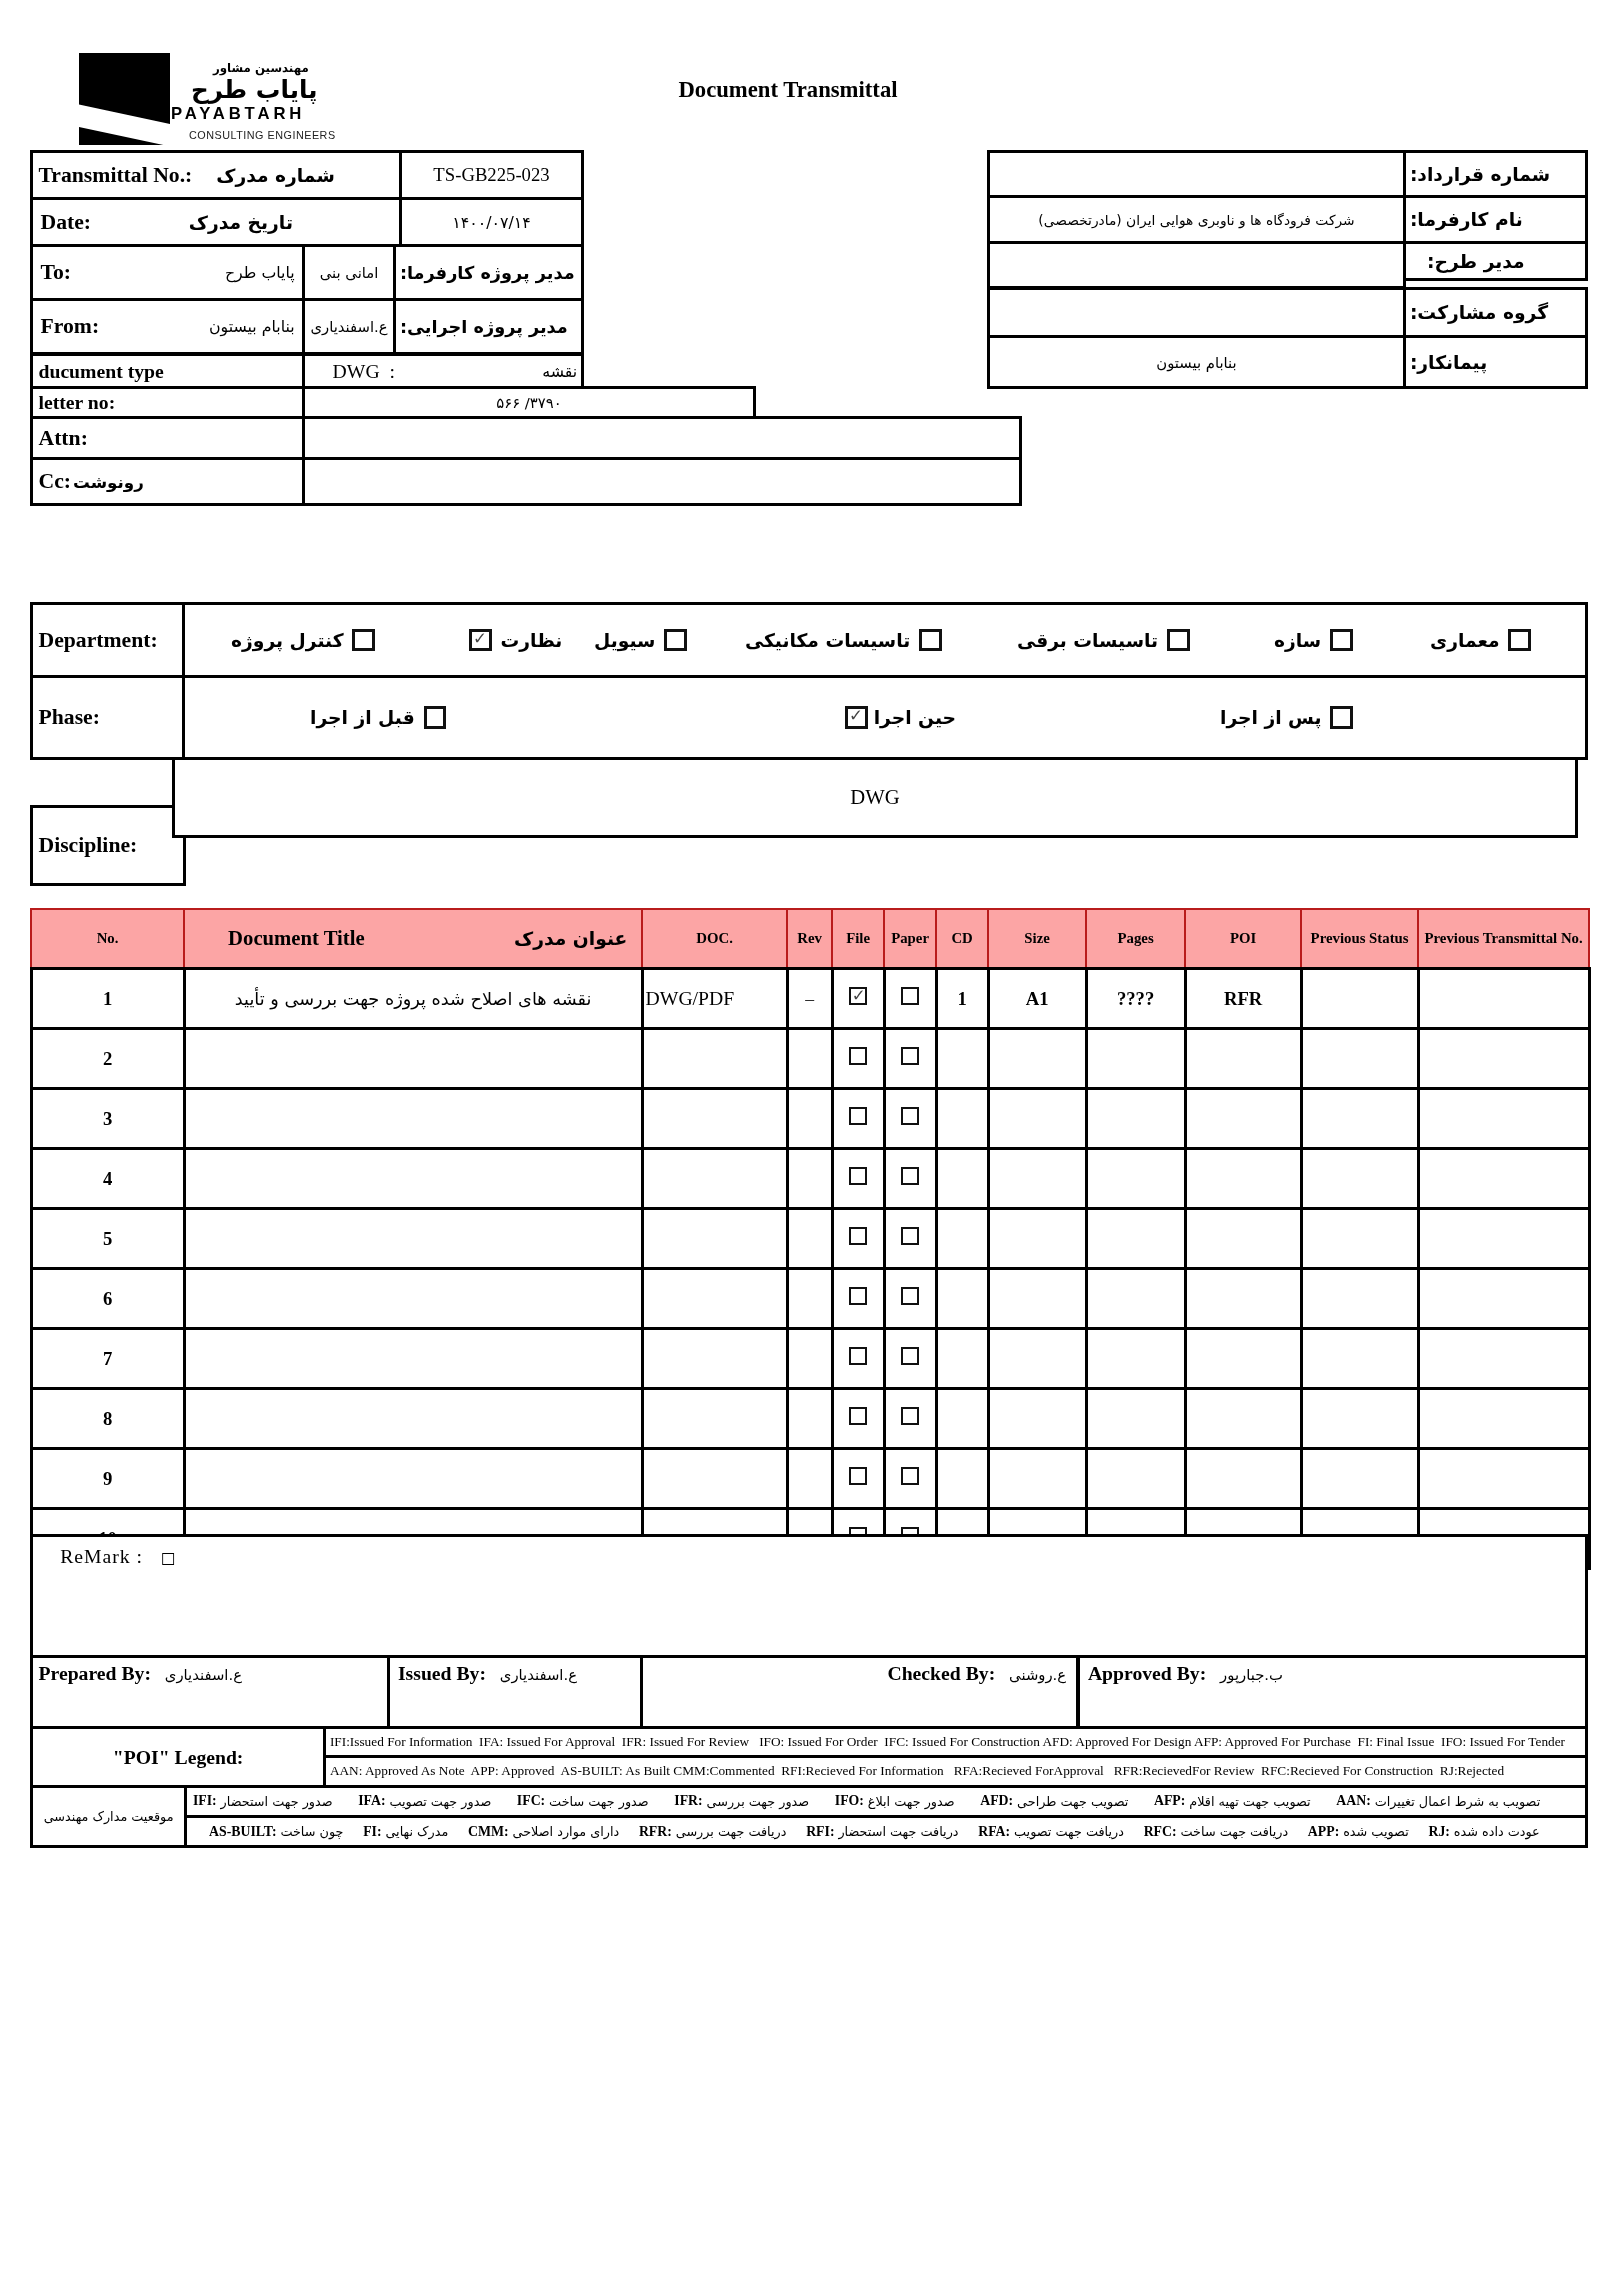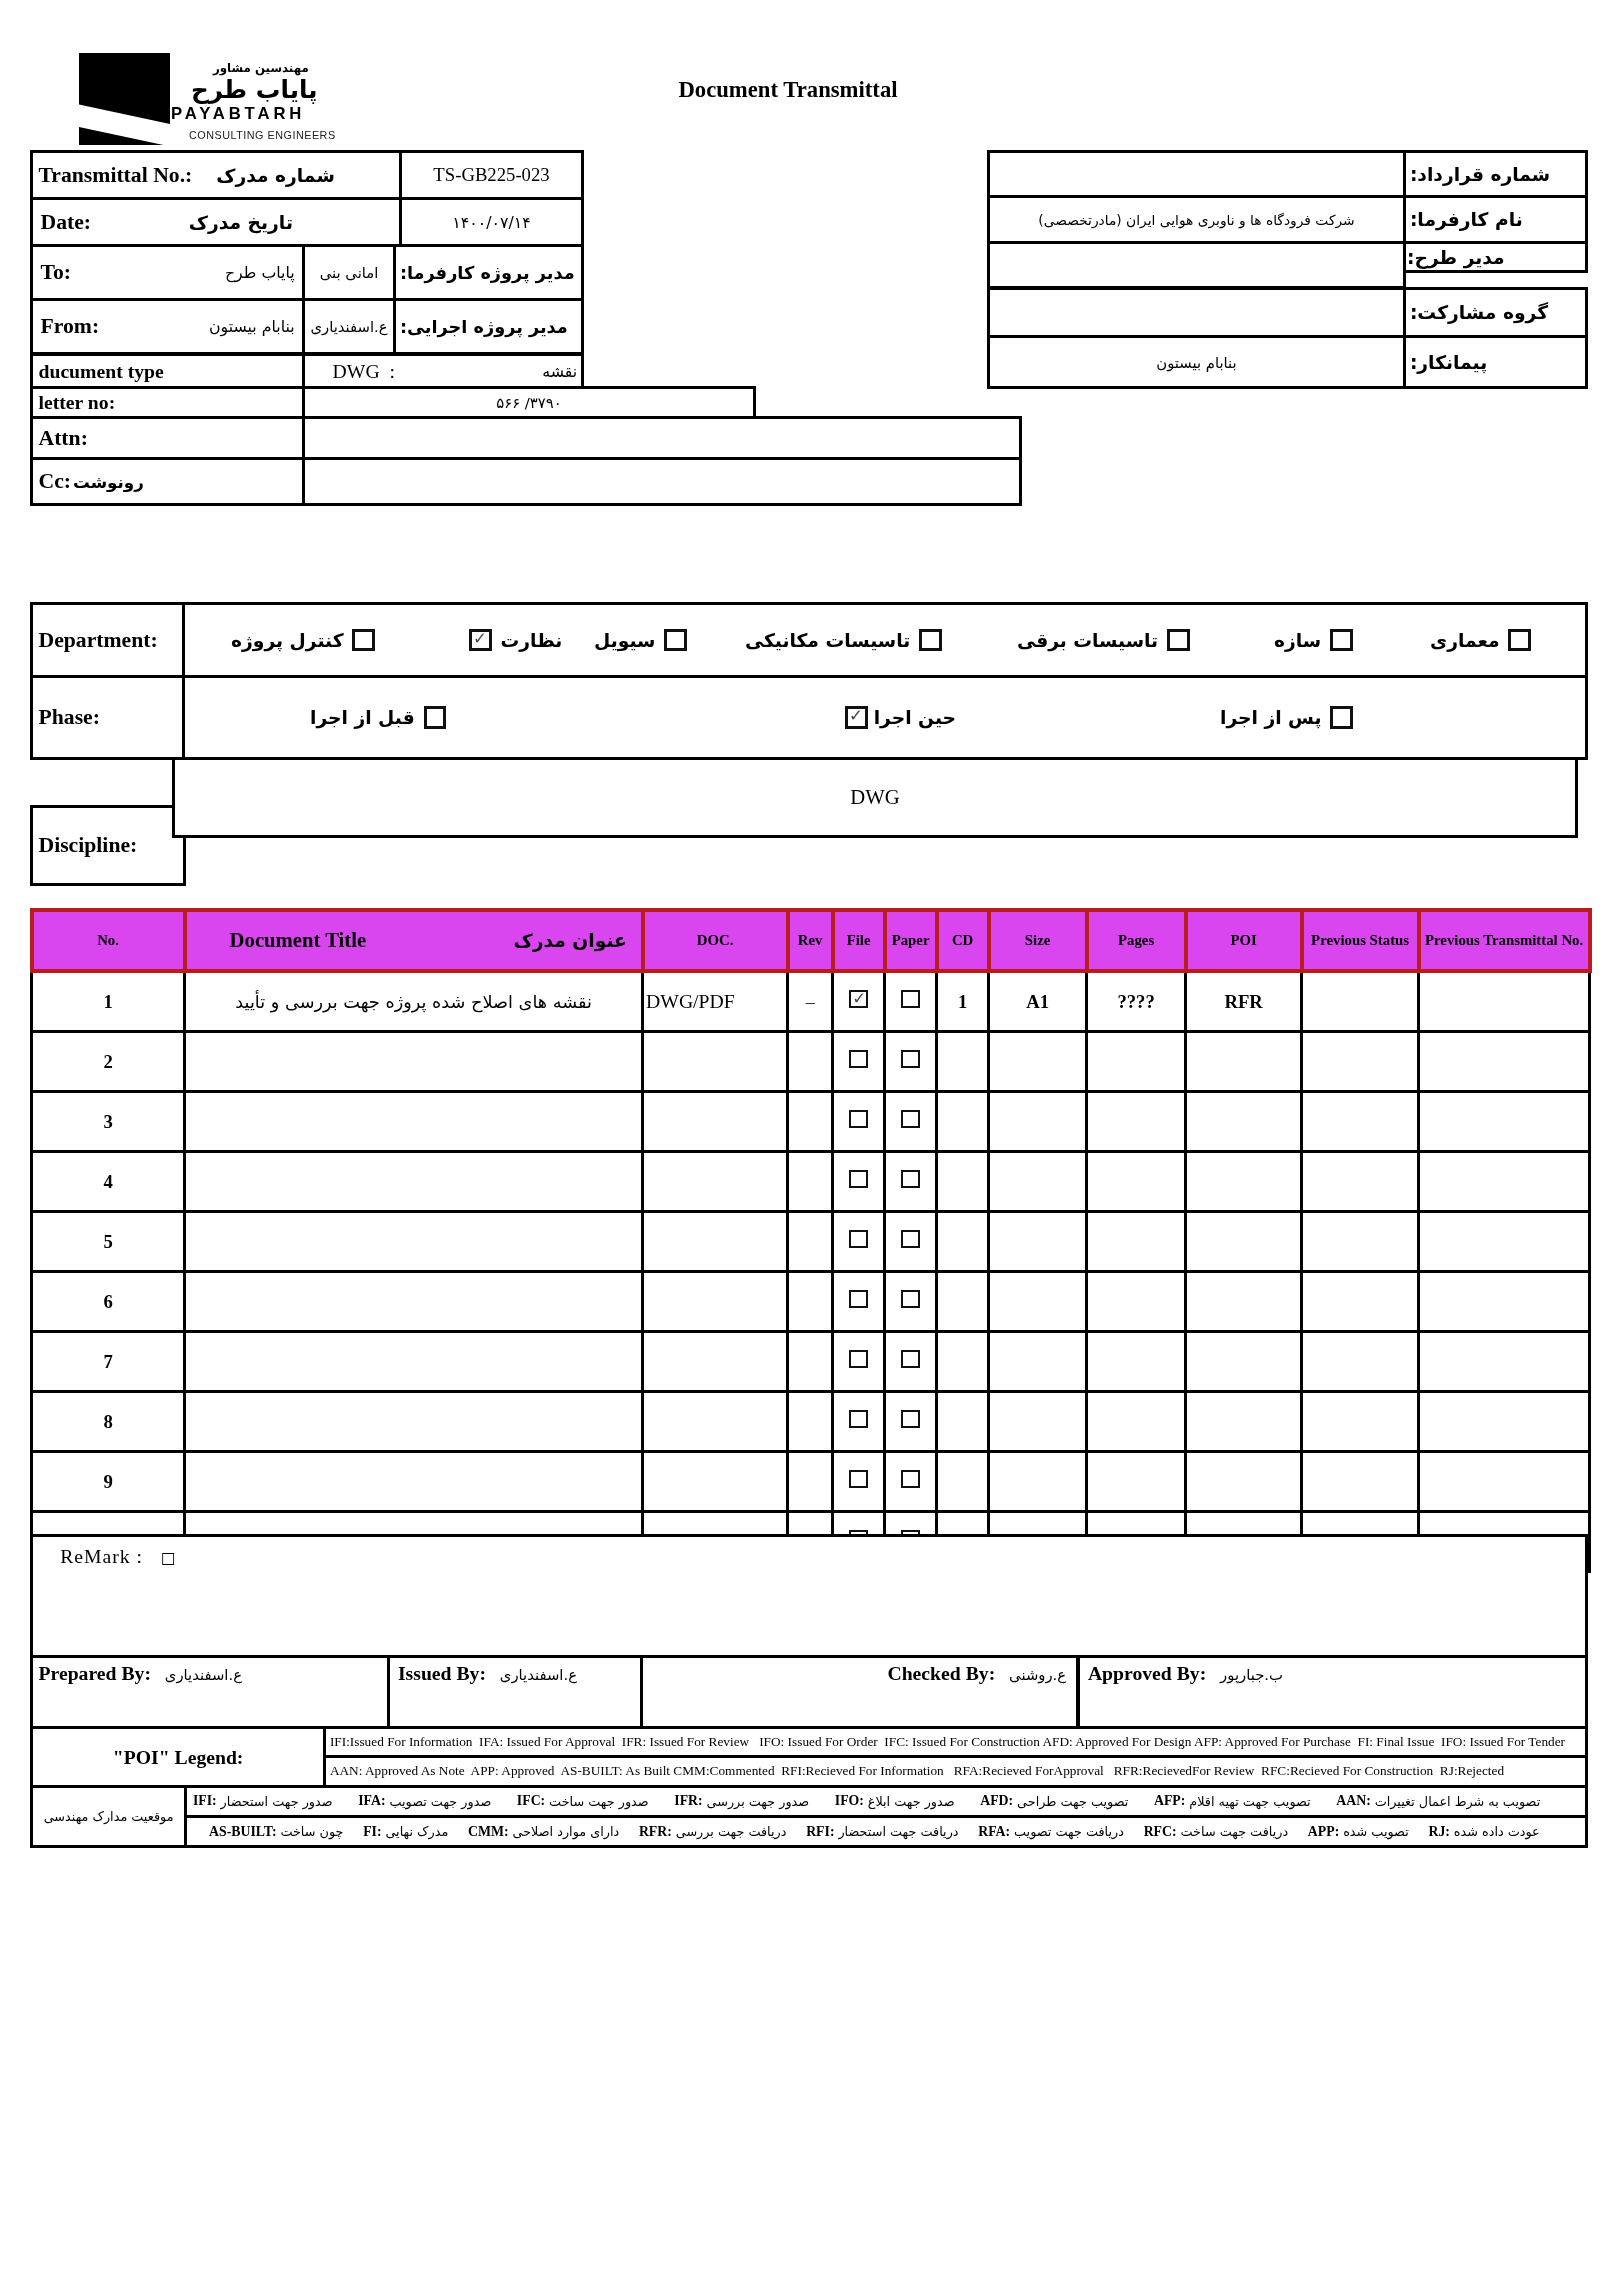--- a/index.html
+++ b/index.html
@@ -21,21 +21,21 @@
   .ltrnum{direction:ltr;unicode-bidi:isolate;font-family:"DejaVu Sans",sans-serif;}
   
   .cb{display:inline-block;width:16.7px;height:16.7px;border:3px solid #111;background:#fff;position:relative;flex:none;}
   .cb.checked::after{content:"\2713";position:absolute;left:1px;top:-3.9px;font-size:16.7px;color:#444;
                      font-family:"DejaVu Sans",sans-serif;}
   
   .dp-item{position:absolute;top:0;height:100%;display:flex;align-items:center;gap:8.9px;}
   .dp-item .fa-label{font-family:"DejaVu Sans",sans-serif;direction:rtl;font-weight:bold;font-size:18.7px;white-space:nowrap;}
   
   .doc-table{border-collapse:collapse;table-layout:fixed;width:1558px;}
-  .doc-table th{border:4px solid #b91c1c;background:#d946ef;height:57px;padding:0;font-size:14.8px;font-weight:bold;}
+  .doc-table th{border:2px solid #b91c1c;background:#fca5a5;height:57px;padding:0;font-size:14.8px;font-weight:bold;}
   .doc-table td{border:3px solid #000;height:57px;padding:0 2px;text-align:center;font-size:18.7px;font-weight:bold;overflow:hidden;}
   .doc-table .td-title{font-family:"DejaVu Sans",sans-serif;direction:rtl;font-weight:normal;font-size:17.7px;}
   .doc-table .td-doc{text-align:left;font-weight:normal;font-size:19.7px;}
   .doc-table .td-rev{font-weight:normal;font-size:17.7px;}
   .doc-table .td-file,.doc-table .td-paper{text-align:center;}
   .doc-table .td-file .cb,.doc-table .td-paper .cb{width:14.8px;height:14.8px;border-width:2.5px;}
   .th-no{font-size:18.7px;}
   .th-title-wrap{display:flex;justify-content:space-between;align-items:center;padding:0 13.8px 0 43px;}
   .th-title-en{font-size:20.7px;}
   .th-title-fa{font-family:"DejaVu Sans",sans-serif;direction:rtl;font-size:18.7px;font-weight:bold;}
@@ -132,21 +132,21 @@
   </div>
 
   <div class="cell flex" style="left:987px;top:195px;width:419px;height:49px;justify-content:center;">
     <span class="fa-val" style="font-size:13.8px;">شرکت فرودگاه ها و ناوبری هوایی ایران (مادرتخصصی)</span>
   </div>
   <div class="cell flex" style="left:1403px;top:195px;width:185px;height:49px;padding-left:3.9px;">
     <span class="fa-lab">نام کارفرما:</span>
   </div>
 
   <div class="cell flex" style="left:987px;top:241px;width:419px;height:48px;"></div>
-  <div class="cell flex" style="left:1403px;top:241px;width:185px;height:32px;padding-left:1px;">
+  <div class="cell flex" style="left:1403px;top:241px;width:185px;height:40px;padding-left:21px;">
     <span class="fa-lab">مدیر طرح:</span>
   </div>
 
   <div class="cell flex" style="left:987px;top:287px;width:419px;height:51px;"></div>
   <div class="cell flex" style="left:1403px;top:287px;width:185px;height:51px;padding-left:3.9px;">
     <span class="fa-lab">گروه مشارکت:</span>
   </div>
 
   <div class="cell flex" style="left:987px;top:335px;width:419px;height:54px;justify-content:center;">
     <span class="fa-val" style="font-size:14.8px;">بنابام بیستون</span>

